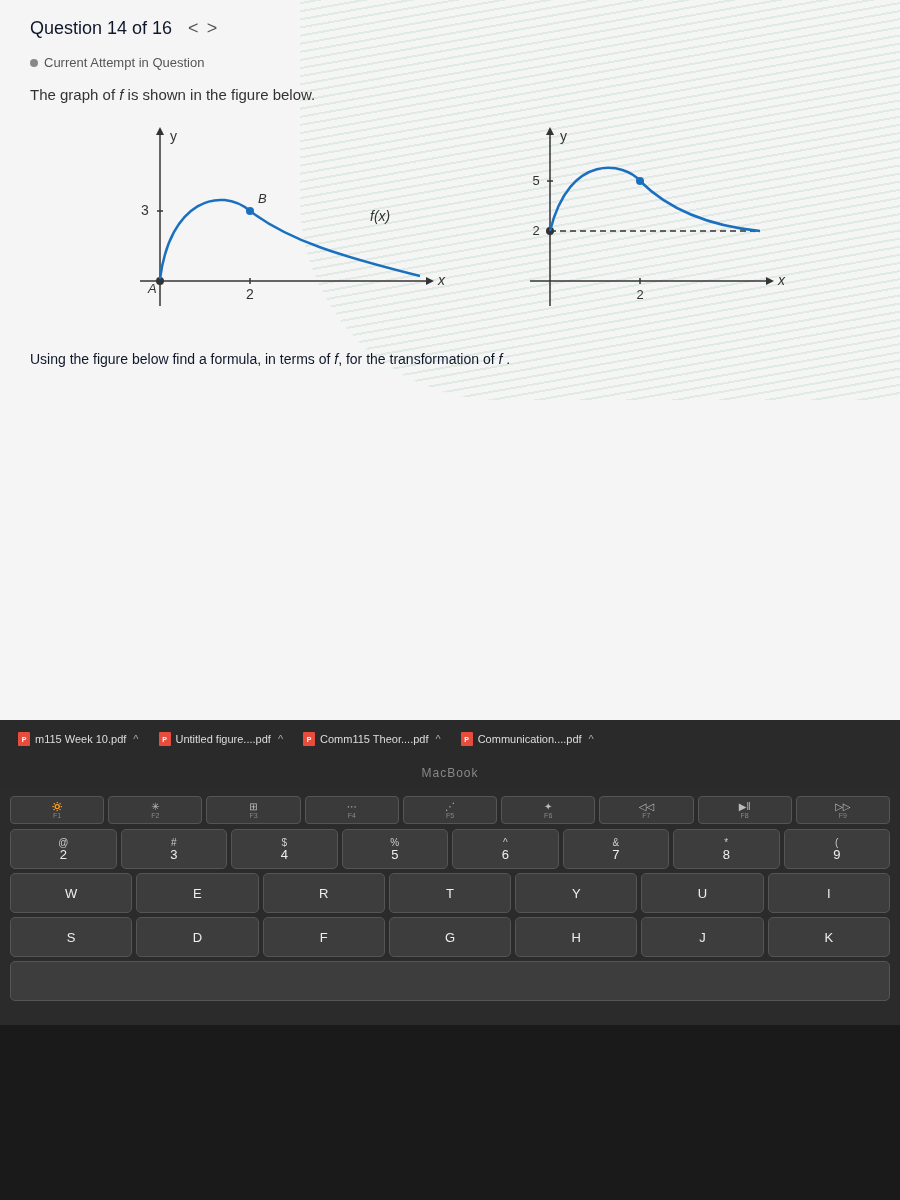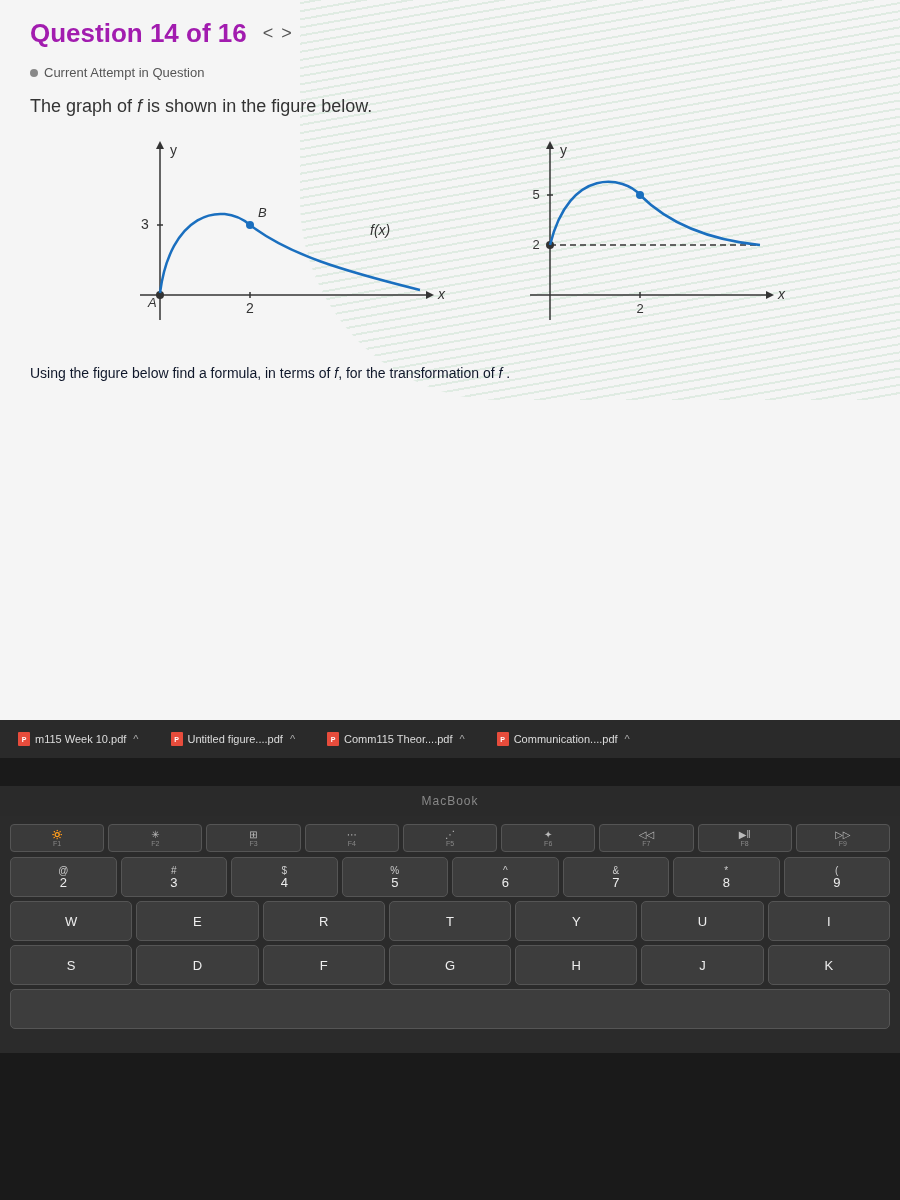--- a/index.html
+++ b/index.html
@@ -40,23 +40,23 @@
 
     .header-bar {
       display: flex;
       align-items: center;
       padding: 18px 30px 10px 30px;
       position: relative;
       z-index: 10;
     }
 
     .question-title {
-      font-size: 26px;
-      font-weight: 700;
-      color: #a21caf;
+      font-size: 18px;
+      font-weight: 400;
+      color: #0f172a;
     }
 
     .nav-arrows {
       display: flex;
       gap: 8px;
       margin-left: 16px;
     }
 
     .nav-arrow {
       font-size: 18px;
@@ -82,21 +82,21 @@
       display: inline-block;
     }
 
     .question-body {
       padding: 10px 30px 10px 30px;
       position: relative;
       z-index: 10;
     }
 
     .question-text {
-      font-size: 18px;
+      font-size: 15px;
       color: #333;
       margin-bottom: 8px;
     }
 
     
     .graphs-row {
       display: flex;
       align-items: flex-start;
       padding: 0 30px;
       gap: 20px;
@@ -121,21 +121,21 @@
     }
 
     
     .taskbar {
       width: 900px;
       height: 38px;
       background: #2a2a2a;
       display: flex;
       align-items: center;
       padding: 0 8px;
-      gap: 12px;
+      gap: 0;
       position: relative;
       z-index: 20;
     }
 
     .taskbar-item {
       display: flex;
       align-items: center;
       gap: 5px;
       padding: 4px 10px;
       border-radius: 4px;
@@ -169,21 +169,20 @@
     .macbook-label {
       width: 900px;
       height: 30px;
       background: #2a2a2a;
       display: flex;
       align-items: center;
       justify-content: center;
       color: #888;
       font-size: 12px;
       letter-spacing: 1px;
-      margin-top: 28px;
     }
 
     
     .keyboard-area {
       width: 900px;
       background: #2b2b2b;
       padding: 8px 10px 20px 10px;
       flex: 1;
     }
 

